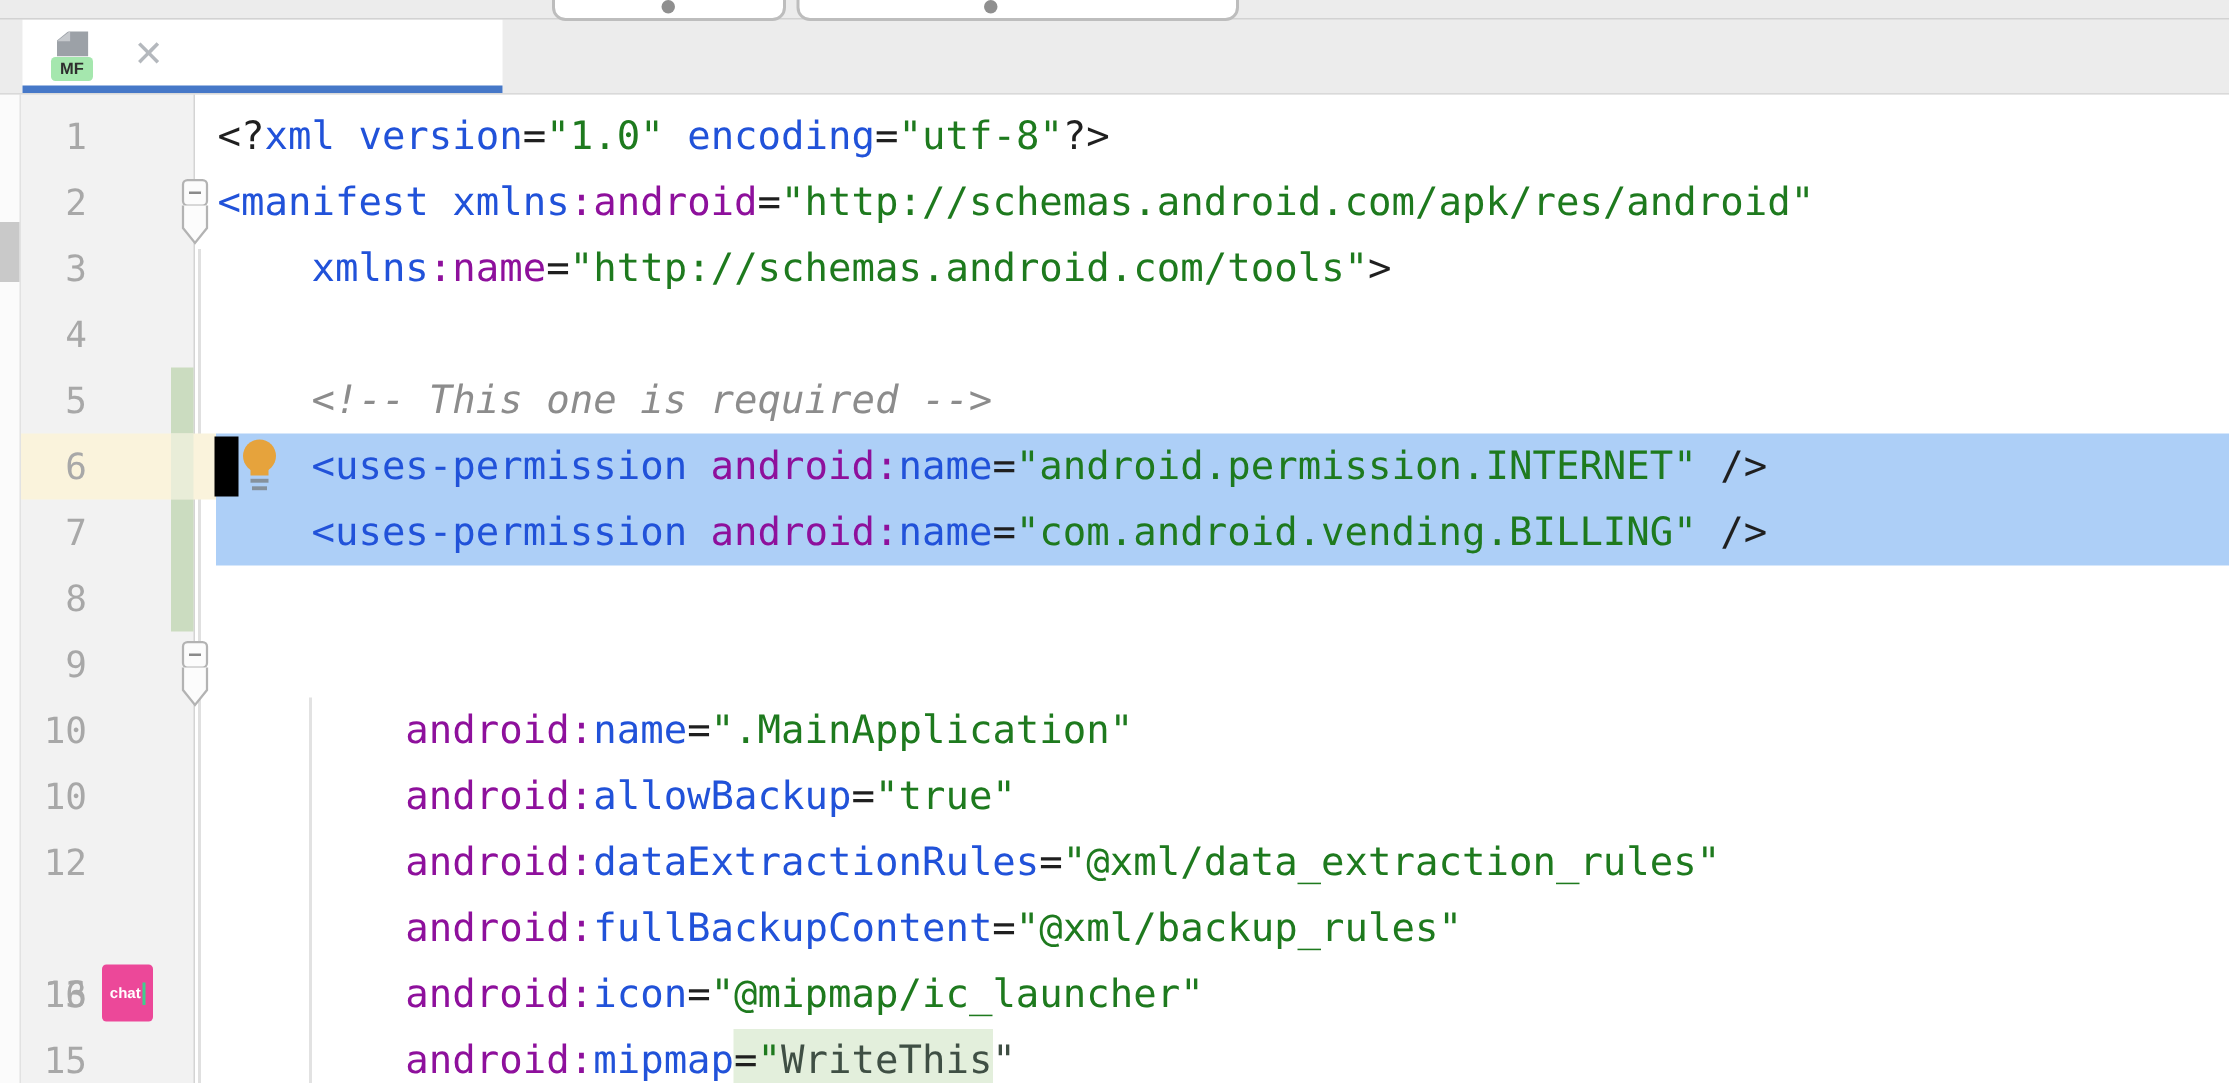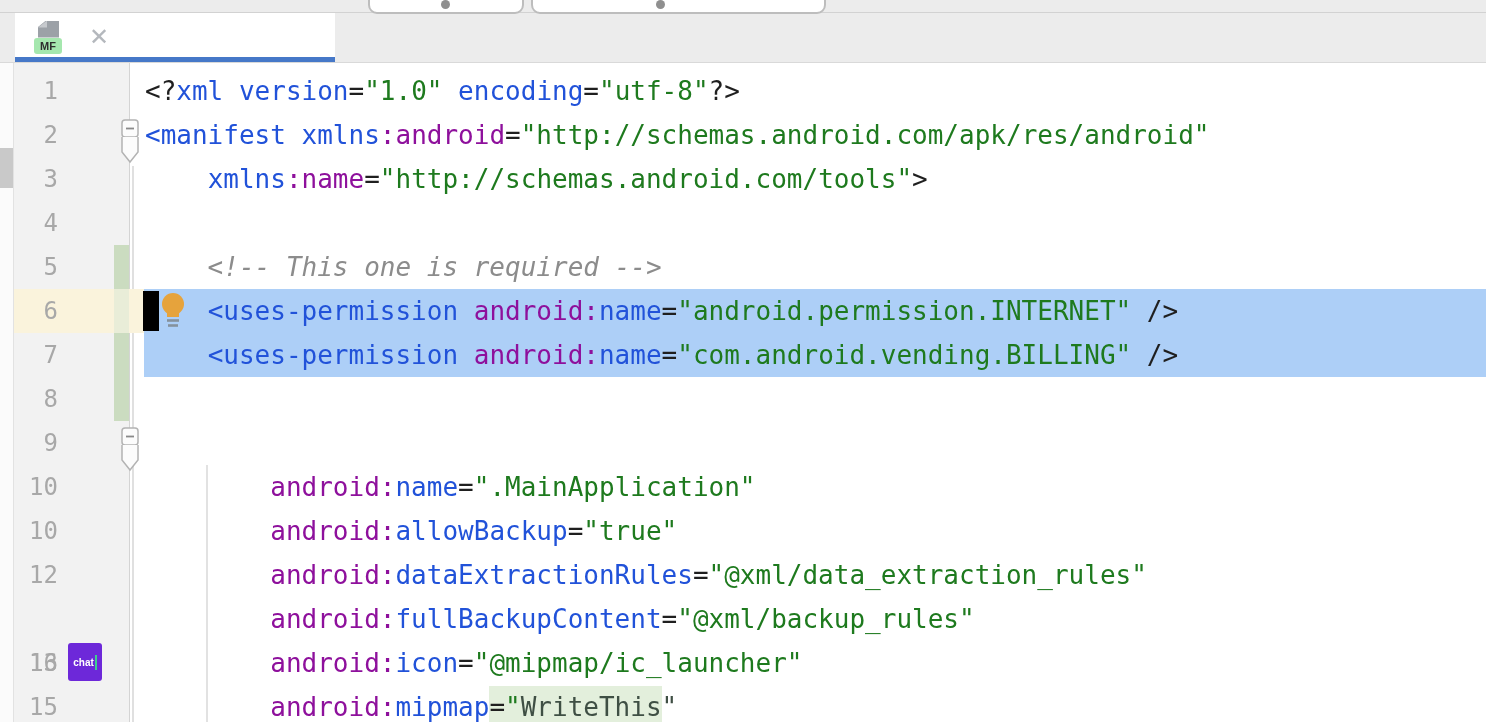--- a/index.html
+++ b/index.html
@@ -46,21 +46,21 @@
   .gnum{position:absolute;left:0;width:44px;height:44px;line-height:44px;text-align:right;
         color:#A8A8A8;font-family:"DejaVu Sans Mono",monospace;font-size:24px;}
   .chbar{position:absolute;left:100px;width:15px;}
   .chbar.b1{top:183px;height:44px;background:var(--change-bar);}
   .chbar.b2{top:227px;height:44px;background:var(--change-bar-blend);}
   .chbar.b3{top:271px;height:88px;background:var(--change-bar);}
   .fold-vline{position:absolute;left:118px;top:104px;width:1.5px;height:556px;background:#E0E0E0;}
   .fold-marker{position:absolute;left:106px;width:20px;height:46px;}
   .fold-marker.m2{top:57px;} .fold-marker.m9{top:365px;}
 
-  .chat-badge{position:absolute;left:54px;top:581px;width:34px;height:38px;background:#6d28d9;
+  .chat-badge{position:absolute;left:54px;top:581px;width:34px;height:38px;background:#ec4899;
               border-radius:3px;display:flex;align-items:center;justify-content:center;z-index:6;}
   .chat-badge span{color:#FFF;font-size:10px;font-weight:700;}
   .chat-badge i{display:inline-block;width:2px;height:15px;background:#3ECF8E;margin-left:1px;}
 
   .code-area{position:absolute;left:130px;top:0;width:1356px;height:660px;overflow:hidden;}
   .sel-rect{position:absolute;left:14px;top:227px;width:1342px;height:88px;
             background:var(--selection);}
   .caret-row-edge{position:absolute;left:0;top:227px;width:14px;height:44px;background:var(--caret-row);}
   .indent-guide{position:absolute;left:76px;top:403px;width:1.5px;height:257px;background:#E2E2E2;}
   .value-hl{position:absolute;left:359px;top:624px;width:173px;height:36px;background:var(--value-hl);}

